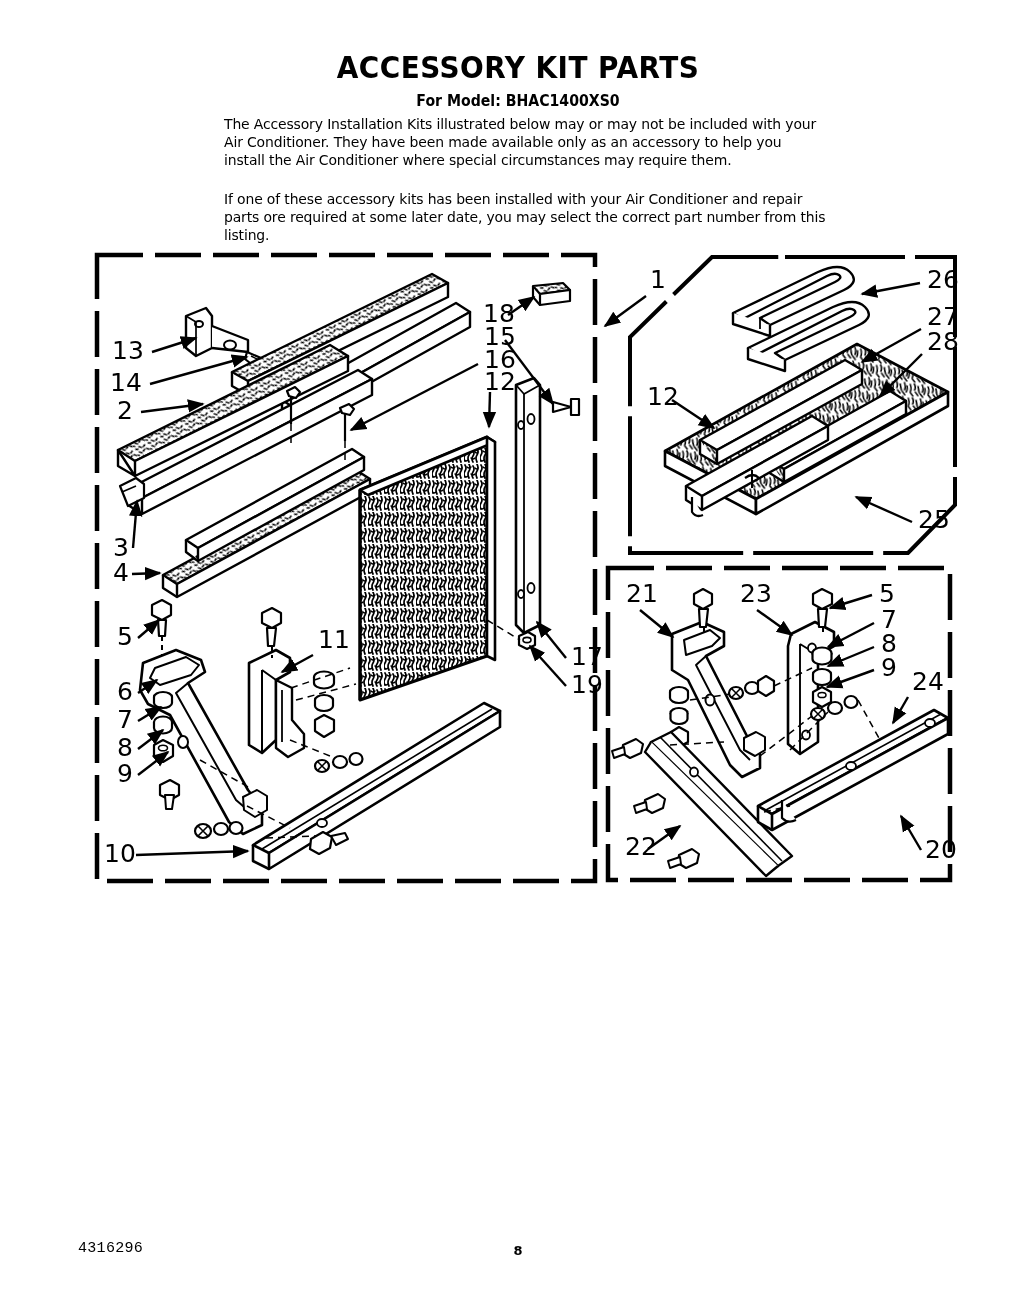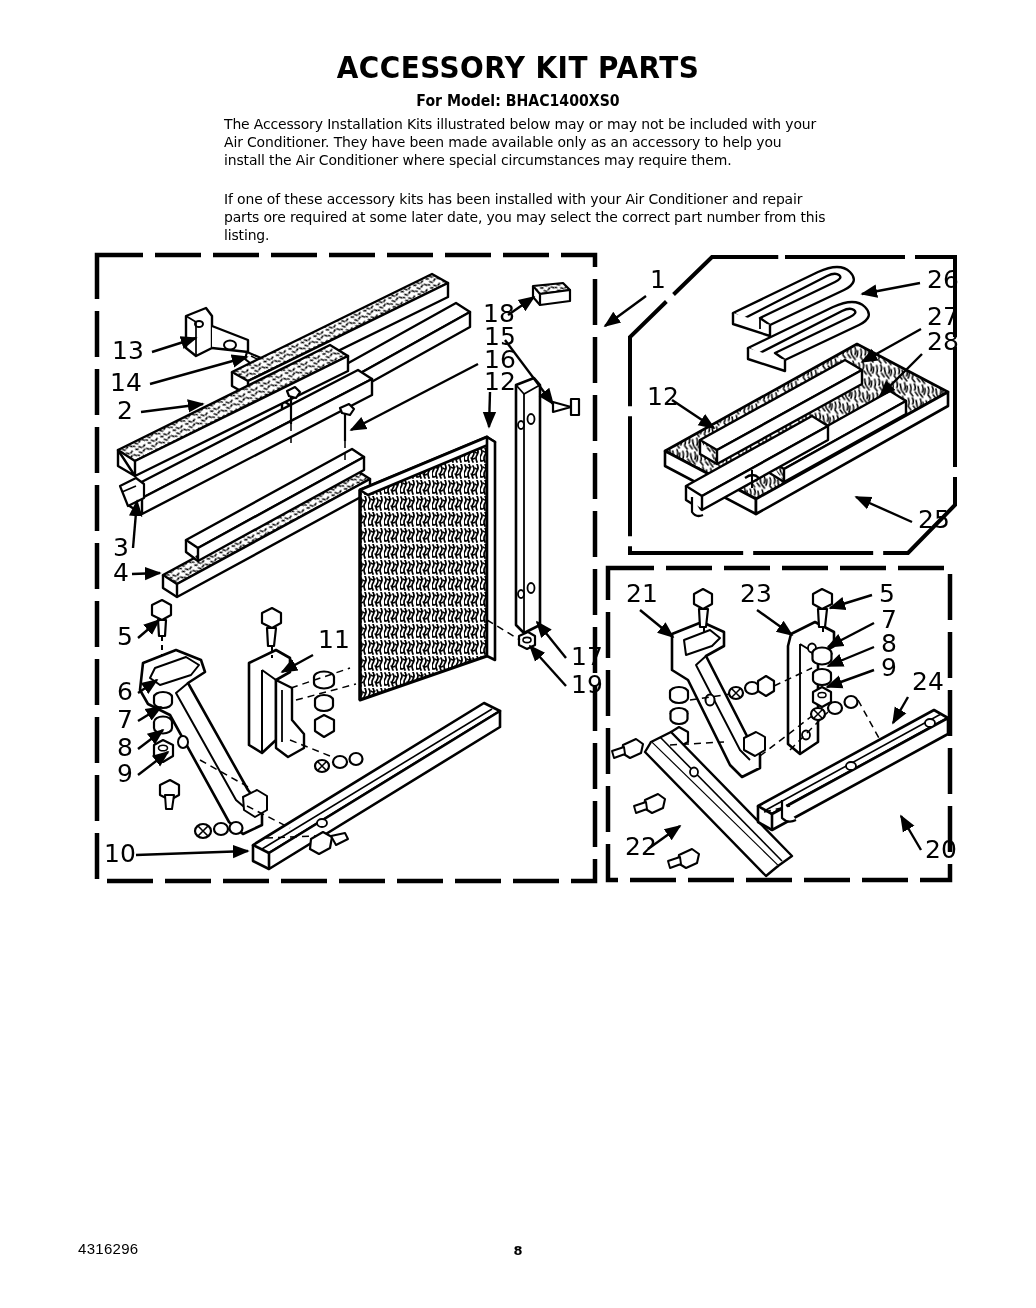--- a/index.html
+++ b/index.html
@@ -69,21 +69,21 @@
     position: absolute;
     left: 0;
     top: 0;
   }
 
   
   #footer-part-number {
     position: absolute;
     left: 78px;
     top: 1240px;
-    font-family: Liberation Sans, sans-serif;
+    font-family: Liberation Mono, monospace;
     font-size: 15px;
     letter-spacing: 0.3px;
   }
   #footer-page-number {
     position: absolute;
     left: 0;
     top: 1243px;
     width: 1036px;
     text-align: center;
     font-family: "DejaVu Sans", sans-serif;

